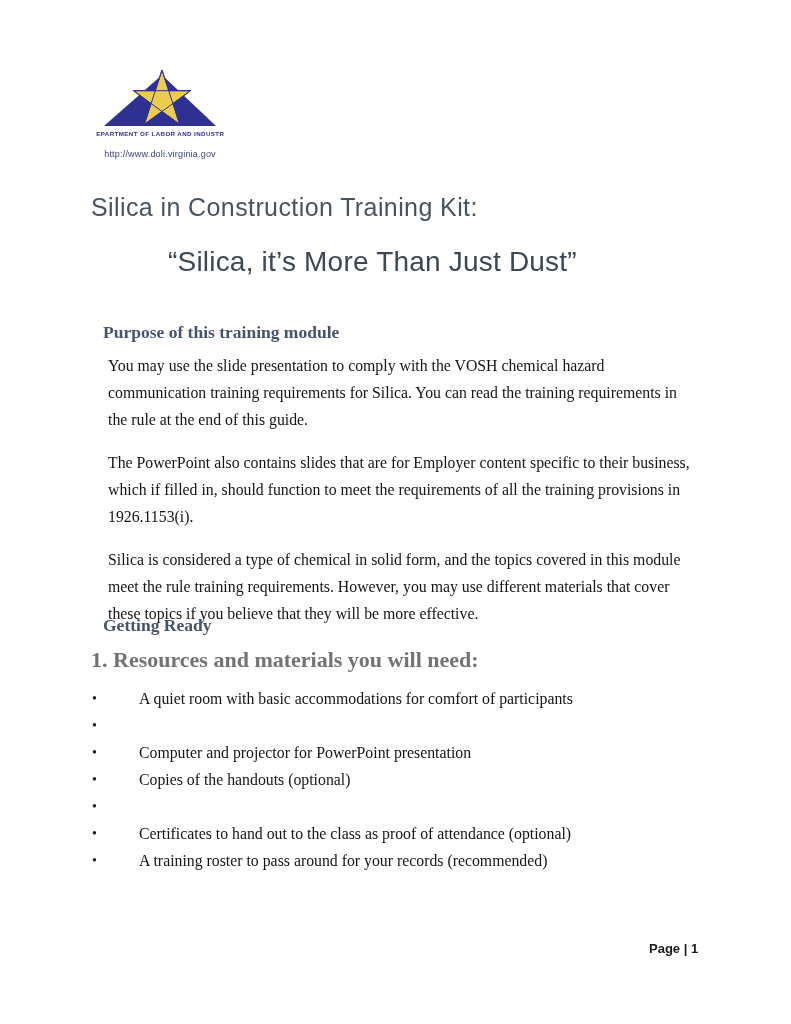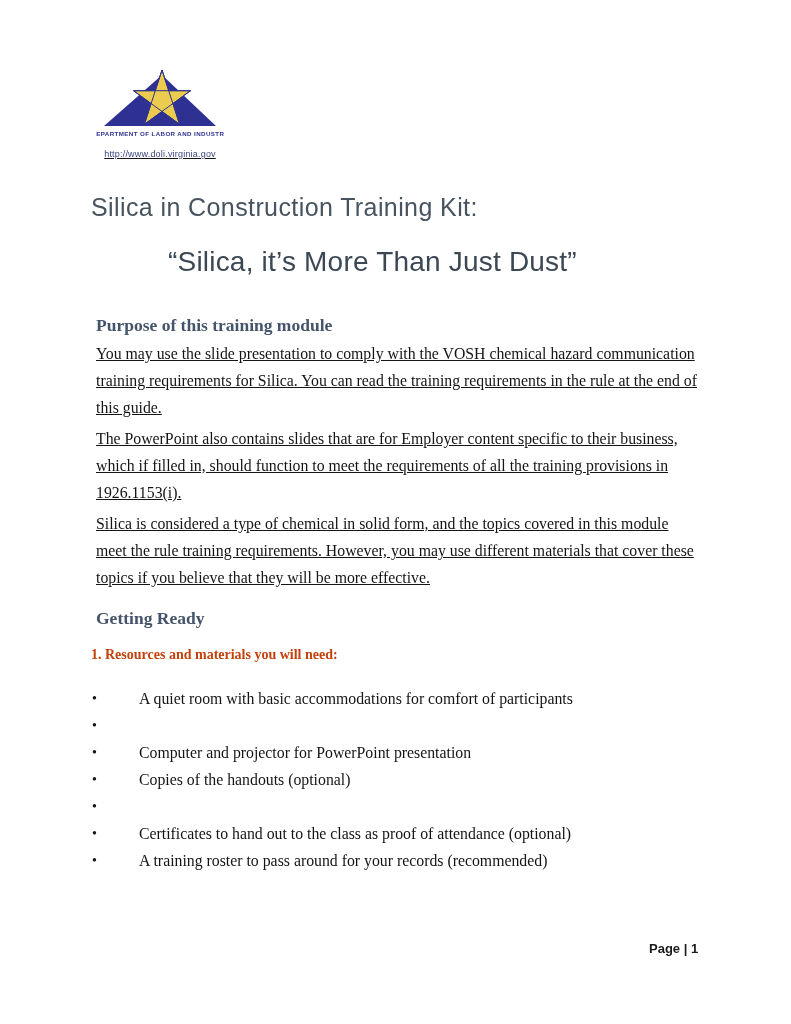--- a/index.html
+++ b/index.html
@@ -13,21 +13,20 @@
     color: #141414;
   }
 
   
   .logo-block {
     position: absolute;
     left: 96px;
     top: 62px;
     width: 128px;
     text-align: center;
-    text-decoration: underline;
   }
   .logo-url {
     margin-top: 5px;
     font-family: "Liberation Sans", sans-serif;
     font-size: 9px;
     color: #3b447e;
     letter-spacing: 0.2px;
   }
 
   
@@ -61,51 +60,51 @@
     font-size: 28px;
     font-weight: 500;
     color: #3b4854;
     letter-spacing: 0.2px;
   }
 
   
   .section-heading {
     position: absolute;
     left: 92px;
-    margin: 4px;
+    margin: 11px;
     font-family: "Liberation Serif", serif;
     font-size: 17.5px;
     font-weight: bold;
     color: #44546a;
   }
   .heading-purpose { top: 311px; }
   .heading-getting-ready { top: 604px; text-align: right; }
 
   .resources-subheading {
     position: absolute;
     left: 91px;
     top: 647px;
     margin: 0;
     font-family: "Liberation Serif", serif;
-    font-size: 14px;
-    font-weight: bold;
-    color: #c2410c;
+    font-size: 22px;
+    font-weight: bold;
+    color: #737373;
   }
 
   
   .body-copy {
     position: absolute;
     left: 92px;
     top: 336px;
     width: 615px;
     font-size: 15.8px;
     line-height: 27px;
     color: #141414;
   }
-  .body-copy p { margin: 4px; text-decoration: underline; }
+  .body-copy p { margin: 16px; }
 
   
   .bullet-list {
     position: absolute;
     left: 92px;
     top: 686px;
     width: 625px;
     margin: 0;
     padding: 0;
     list-style: none;

